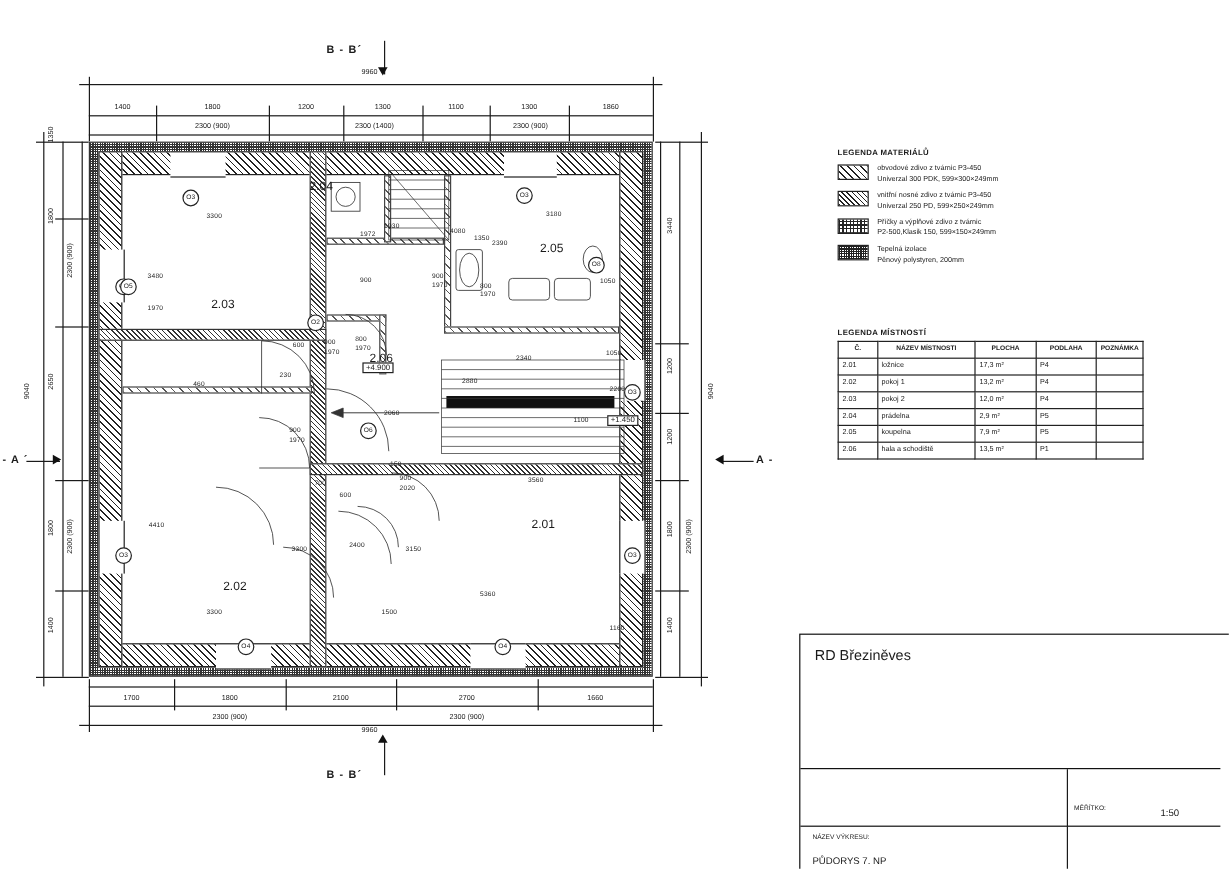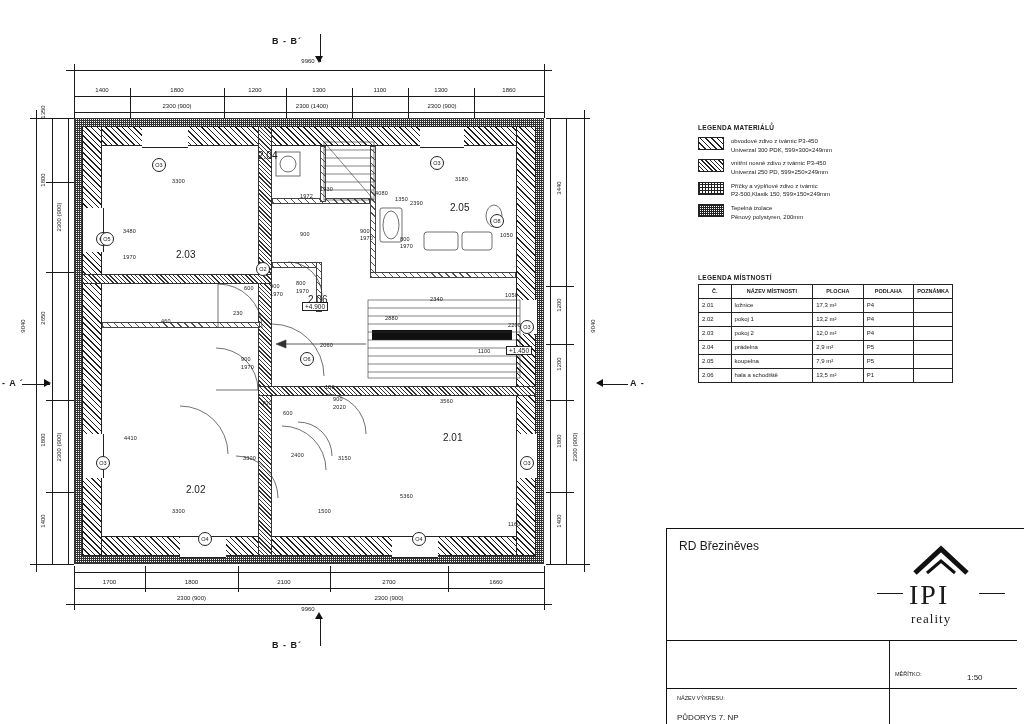--- a/index.html
+++ b/index.html
@@ -416,30 +416,20 @@
           <td>P1</td>
           <td></td>
         </tr>
       </tbody>
   </table>
 </div>
 
 <div class="abs tb" style="left:666px;top:508px;width:374px;height:206px;margin-top:20px;">
   <div class="abs" style="left:0;top:0;width:350px;height:112px;border-bottom:1px solid #111;box-sizing:border-box;">
     <div class="abs tb-title" style="left:12px;top:10px;">RD Březiněves</div>
-    <div class="abs" style="left:208px;top:10px;width:130px;height:92px;">
-      <svg width="130" height="46" viewBox="0 0 130 46">
-        <path d="M40 34 L66 10 L92 34" fill="none" stroke="#111" stroke-width="5"></path>
-        <path d="M52 34 L66 22 L80 34" fill="none" stroke="#111" stroke-width="3"></path>
-      </svg>
-      <div class="abs ipi" style="left:34px;top:40px;font-size:28px;letter-spacing:2px;">IPI</div>
-      <div class="ln hl" style="left:2px;top:54px;width:26px;"></div>
-      <div class="ln hl" style="left:104px;top:54px;width:26px;"></div>
-      <div class="abs ipi" style="left:36px;top:72px;font-size:13px;letter-spacing:1px;">reality</div>
-    </div>
   </div>
 
   <div class="abs" style="left:0;top:112px;width:350px;height:48px;border-bottom:1px solid #111;box-sizing:border-box;">
     <div class="ln vl" style="left:222px;top:0;height:48px;"></div>
     <div class="abs tb-small" style="left:228px;top:30px;">MĚŘÍTKO:</div>
   </div>
 
   <div class="abs" style="left:0;top:160px;width:350px;height:46px;">
     <div class="ln vl" style="left:222px;top:0;height:46px;"></div>
     <div class="abs tb-small" style="left:10px;top:6px;">NÁZEV VÝKRESU:</div>

